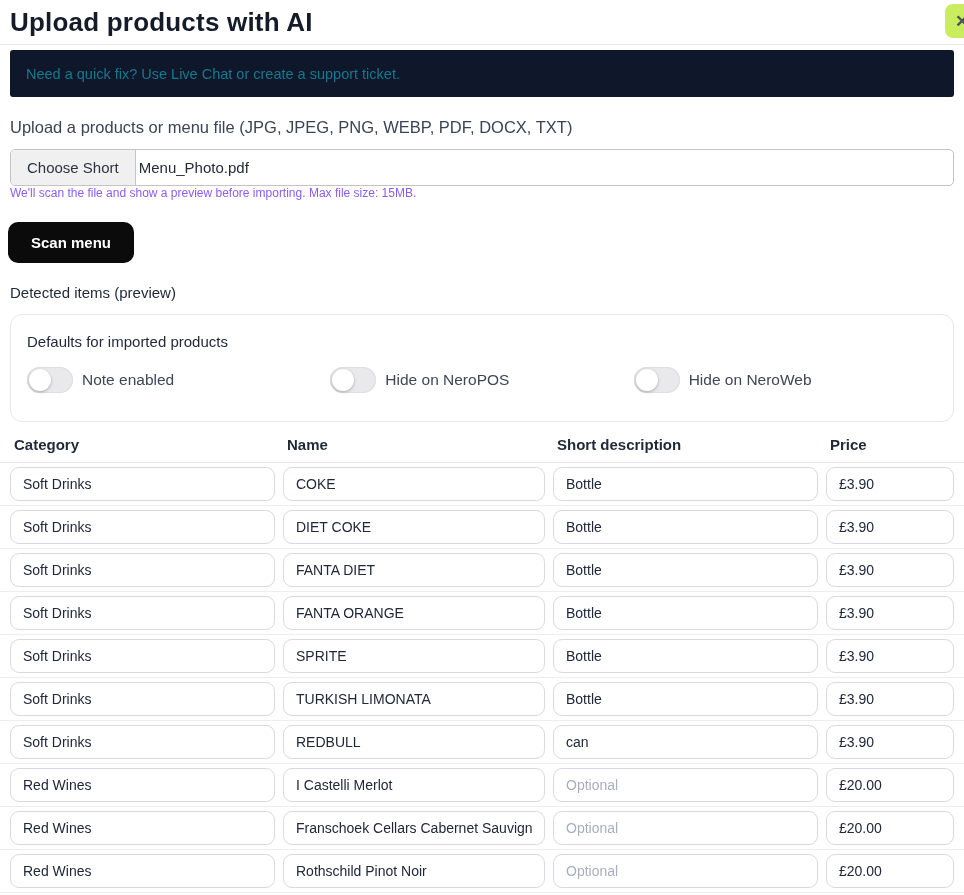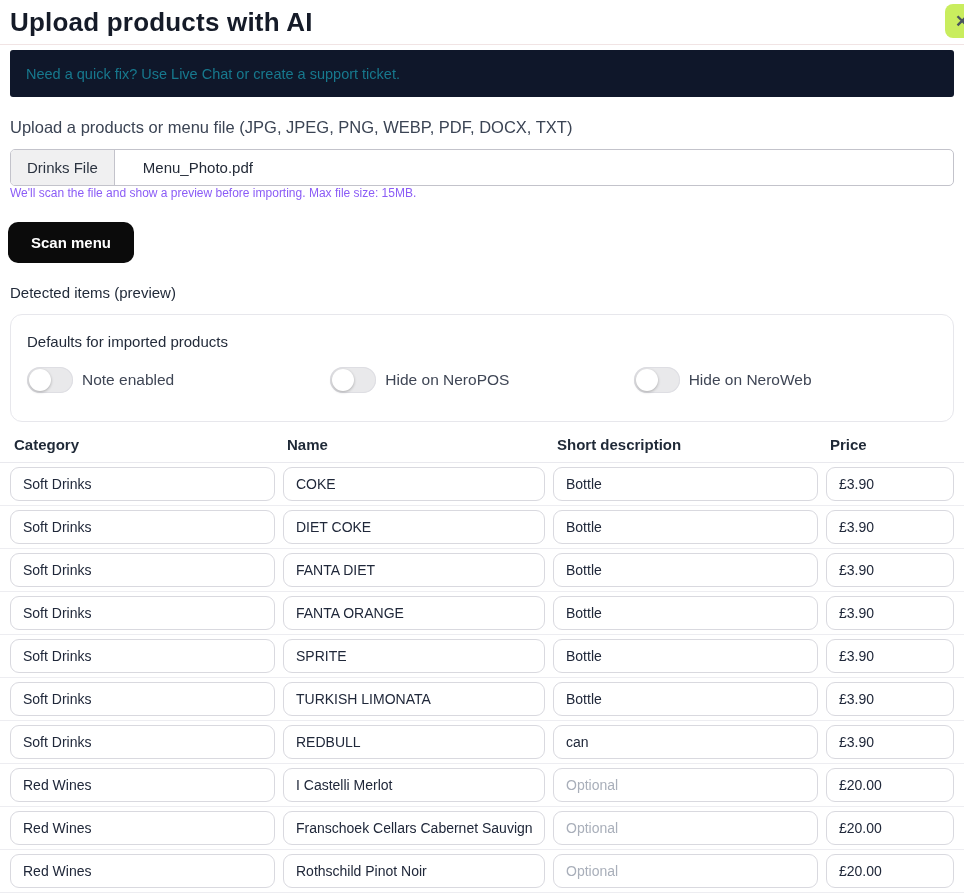--- a/index.html
+++ b/index.html
@@ -67,21 +67,21 @@
   .choose-file {
     background: #f0f0f1;
     border-right: 1px solid #c3c3cb;
     display: flex; align-items: center;
     padding: 0 16px;
     font-size: 15px; color: #2b3340;
     white-space: nowrap;
   }
   .file-name {
     display: flex; align-items: center;
-    padding: 0 28px;
+    padding: 0 3px;
     font-size: 15px; color: #242b38;
   }
 
   .helper-text {
     font-size: 12px;
     color: #8b5cf6;
   }
 
   .scan-btn {
     margin-top: 22px; margin-left: -2px;
@@ -164,21 +164,21 @@
 
 <div class="banner">
   <span>Need a quick fix? Use Live Chat or create a support ticket.</span>
 </div>
 
 <div class="content">
 
   <div class="upload-label">Upload a products or menu file (JPG, JPEG, PNG, WEBP, PDF, DOCX, TXT)</div>
 
   <div class="file-input">
-    <div class="choose-file">Drinks File</div>
+    <div class="choose-file">Choose Short</div>
     <div class="file-name">Menu_Photo.pdf</div>
   </div>
 
   <div class="helper-text">We'll scan the file and show a preview before importing. Max file size: 15MB.</div>
 
   <button class="scan-btn">Scan menu</button>
 
   <div class="detected-title">Detected items (preview)</div>
 
   

